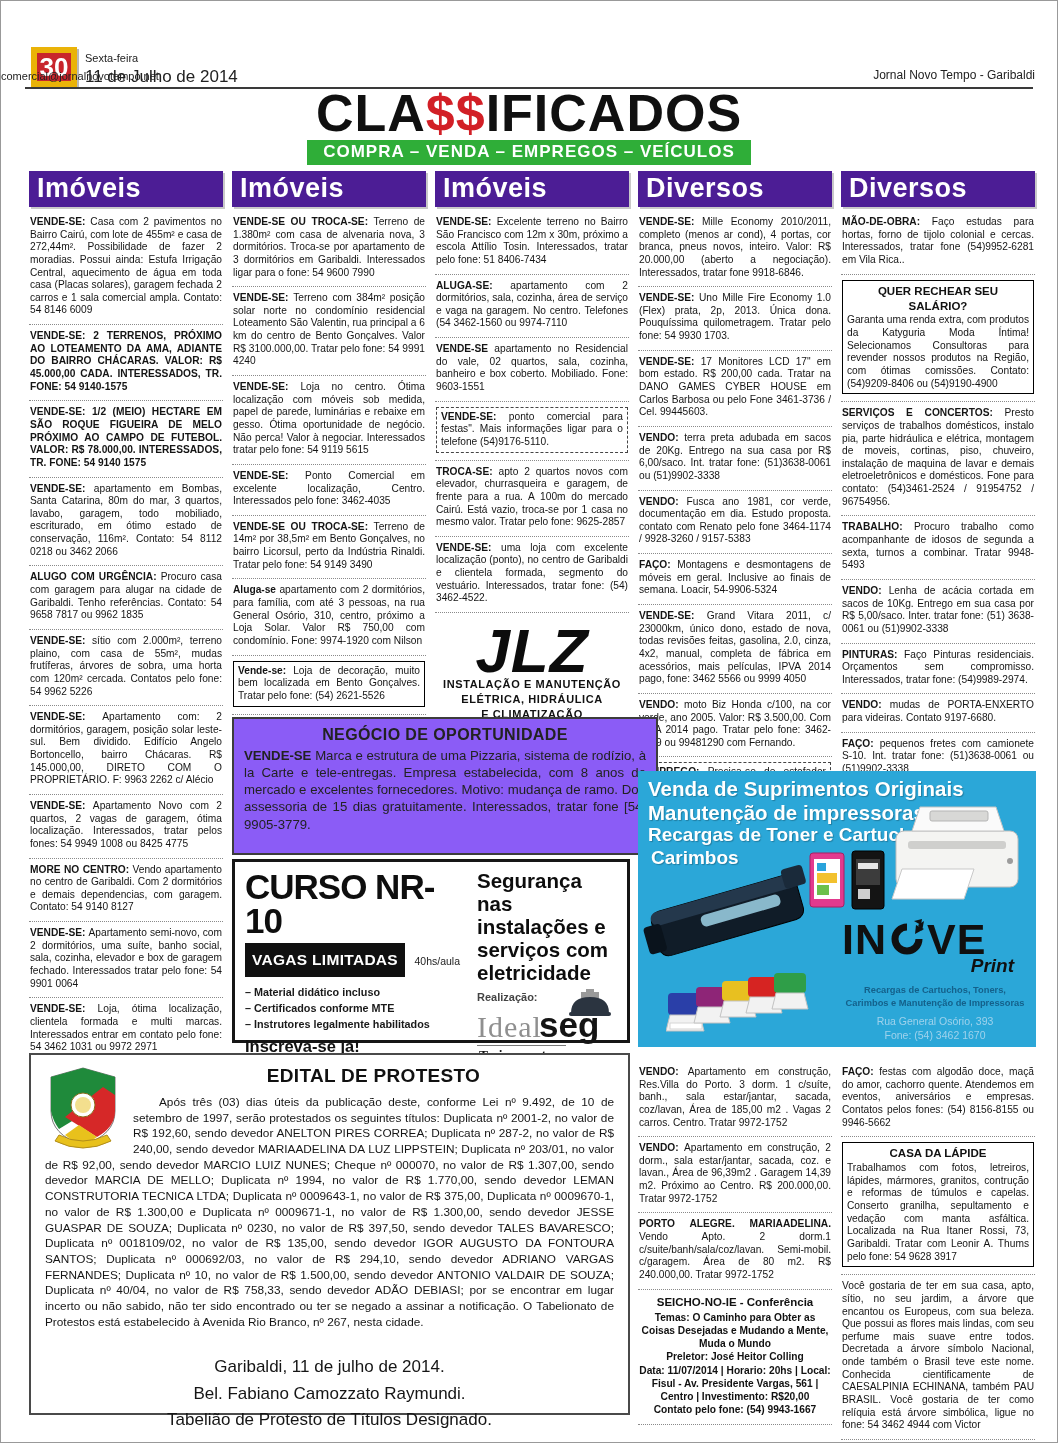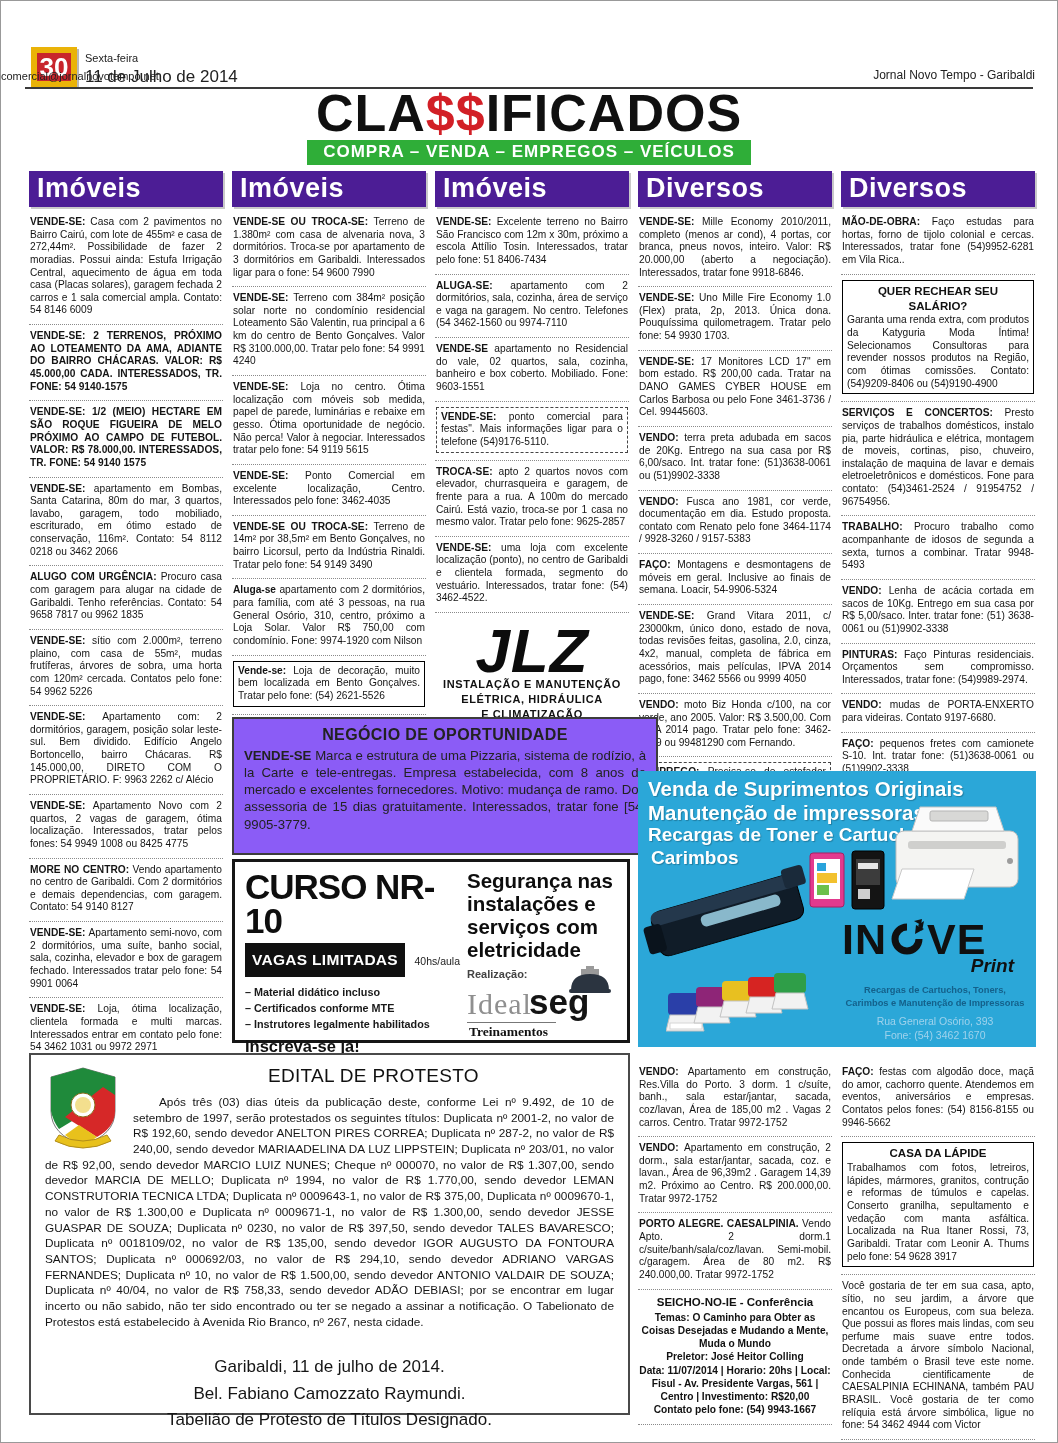--- a/index.html
+++ b/index.html
@@ -51,21 +51,21 @@
   .jlz-phone{margin-top:6px;font-weight:900;font-style:italic;font-size:30px;line-height:30px}
   .jlz-phone .pref{font-size:14px;vertical-align:12px;margin-right:1px}
 
   
   .negocio{position:absolute;left:231px;top:716px;width:426px;height:138px;border:2px solid #3c3c3c;padding:7px 10px;background:#8b5cf6}
   .negocio-title{text-align:center;font-weight:bold;font-size:16px;letter-spacing:0.4px;color:#222}
   .negocio p{font-size:13.2px;line-height:1.3;text-align:justify;margin-top:3px;color:#222}
 
   
   .curso{position:absolute;left:231px;top:858px;width:398px;height:184px;border:3px solid #161616;background:#fff;
-    display:flex;padding:8px 10px 6px;}
+    display:flex;padding:8px 10px 6px;gap:10px}
   .curso-left{width:222px;flex:none}
   .curso-title{font-size:35px;line-height:34px;font-weight:900;letter-spacing:-1px;color:#0e0e0e}
   .vagas-row{margin-top:5px;white-space:nowrap}
   .vagas{display:inline-block;background:#101010;color:#fff;font-weight:900;font-size:15.5px;padding:8px 7px;letter-spacing:0.3px}
   .hours{font-size:10.5px;margin-left:5px;color:#222}
   .curso-bullets{margin-top:7px;font-size:10.8px;font-weight:bold;line-height:1.5;color:#1a1a1a}
   .curso-cta{font-size:16.5px;font-weight:900;margin-top:4px}
   .curso-info{font-size:11.3px;font-weight:bold;text-align:center;line-height:1.35;margin-top:2px}
   .curso-info .mail{text-decoration:underline}
   .curso-right{flex:1;position:relative}
@@ -87,21 +87,21 @@
   .img{position:absolute}
   .inove-logo{position:absolute;right:8px;top:148px;width:186px;text-align:center;color:#101010}
   .inove-word{display:flex;align-items:center;font-size:43px;line-height:40px;font-weight:900;letter-spacing:1px}
   .inove-print{font-style:italic;font-weight:900;font-size:19px;text-align:right;padding-right:14px;margin-top:-4px}
   .inove-sub{font-size:9.3px;font-weight:bold;color:#14618b;line-height:1.35;margin-top:7px}
   .inove-addr{font-size:10.5px;color:#9ed2ec;line-height:1.35;margin-top:5px}
 
   
   .edital{position:absolute;left:28px;top:1052px;width:601px;height:362px;border:2px solid #4a4a4a;background:#fff;padding:10px 14px 8px}
   .edital-crest{float:left;width:76px;height:86px;margin:0 12px 4px 0}
-  .edital-title{text-align:center;font-weight:400;font-size:19px;letter-spacing:0.3px;margin-bottom:8px}
+  .edital-title{text-align:center;font-weight:700;font-size:19px;letter-spacing:0.3px;margin-bottom:8px}
   .edital p{font-size:11.8px;line-height:1.33;text-align:justify;color:#151515}
   .edital p.body::first-line{font-weight:normal}
   .edital .indent{display:inline-block;width:26px}
   .edital-sign{clear:right;text-align:center;font-size:17px;line-height:1.55;margin-top:24px;color:#151515}
 </style>
 </head>
 <body>
 
 <div class="page">
 
@@ -417,21 +417,21 @@
 
   <section class="colb" id="col4b">
     <div class="ads">
         <div class="ad">
           <p><b>VENDO: </b>Apartamento em construção, Res.Villa do Porto. 3 dorm. 1 c/suíte, banh., sala estar/jantar, sacada, coz/lavan, Área de 185,00 m2 . Vagas 2 carros. Centro. Tratar 9972-1752</p>
         </div>
         <div class="ad">
           <p><b>VENDO: </b>Apartamento em construção, 2 dorm., sala estar/jantar, sacada, coz. e lavan., Área de 96,39m2 . Garagem 14,39 m2. Próximo ao Centro. R$ 200.000,00. Tratar 9972-1752</p>
         </div>
         <div class="ad">
-          <p><b>PORTO ALEGRE. CAESALPINIA. </b>Vendo Apto. 2 dorm.1 c/suite/banh/sala/coz/lavan. Semi-mobil. c/garagem. Área de 80 m2. R$ 240.000,00. Tratar 9972-1752</p>
+          <p><b>PORTO ALEGRE. MARIAADELINA. </b>Vendo Apto. 2 dorm.1 c/suite/banh/sala/coz/lavan. Semi-mobil. c/garagem. Área de 80 m2. R$ 240.000,00. Tratar 9972-1752</p>
         </div>
         <div class="ad center">
           <div class="ad-title">SEICHO-NO-IE - Conferência</div>
           <div class="ad-line">Temas: O Caminho para Obter as Coisas Desejadas e Mudando a Mente, Muda o Mundo</div>
           <div class="ad-line">Preletor: José Heitor Colling</div>
           <div class="ad-line">Data: 11/07/2014 | Horario: 20hs | Local: Fisul - Av. Presidente Vargas, 561 | Centro | Investimento: R$20,00</div>
           <div class="ad-line">Contato pelo fone: (54) 9943-1667</div>
         </div>
       </div>
   </section>

